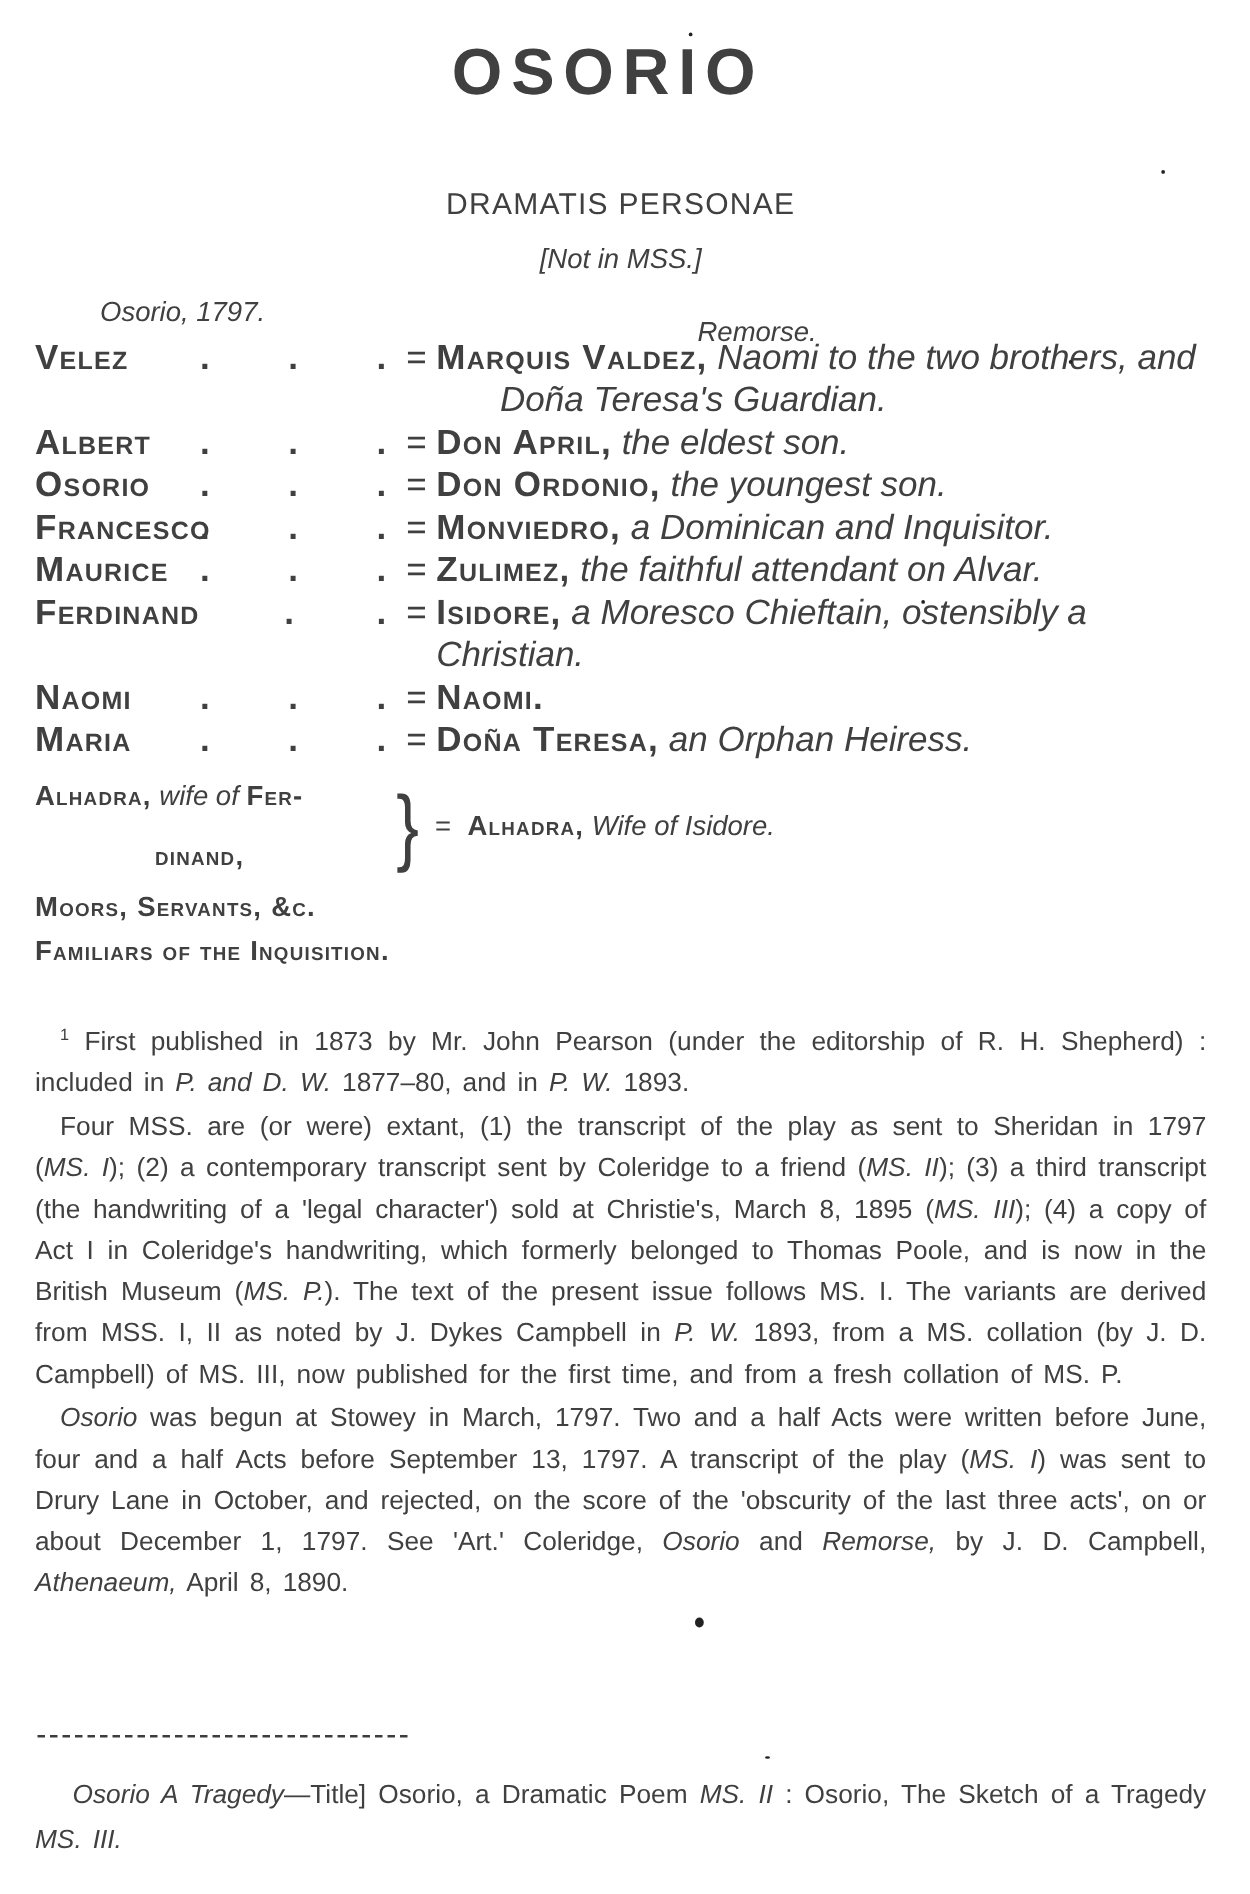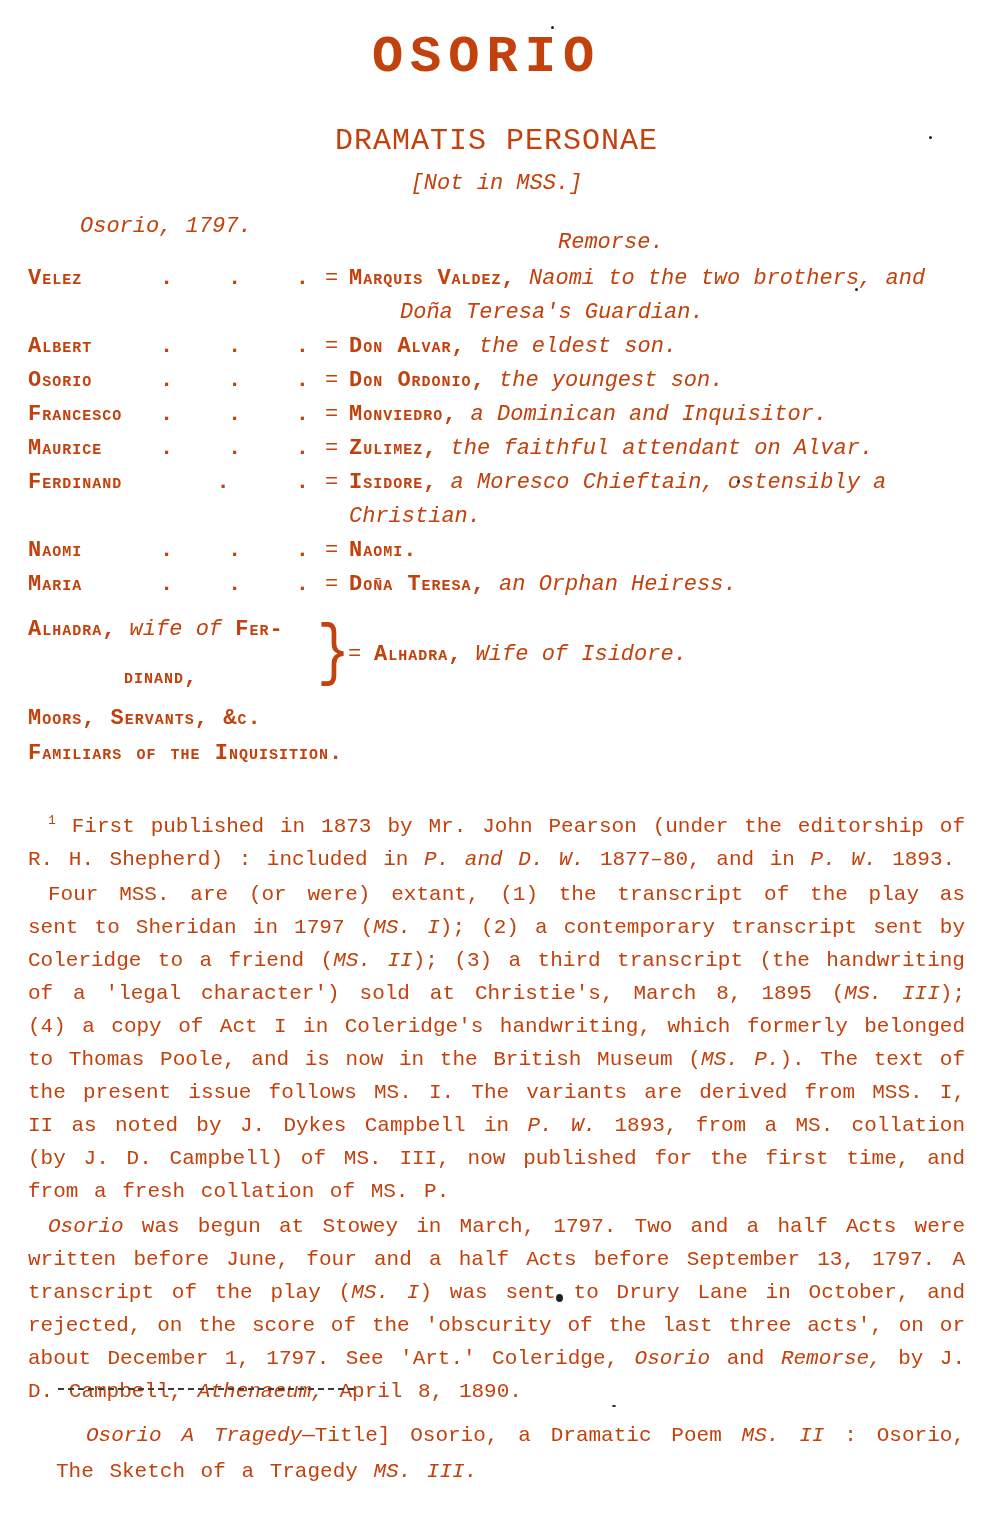--- a/index.html
+++ b/index.html
@@ -2,64 +2,64 @@
 <html><head>
 <meta charset="utf-8">
 <style>
   html,body{margin:0;padding:0;background:#ffffff;}
   .page{
     position:relative;
     width:1000px;height:1515px;
     box-sizing:border-box;
     padding:26px 35px 0 28px;
     background:#ffffff;
-    color:#c2410c;
-    font-family:Liberation Mono, monospace;
+    color:#404040;
+    font-family:Liberation Sans, sans-serif;
     overflow:hidden;
   }
   
   .title{
     margin:6px 20px 0 0;
     text-align:center;
     font-size:52px;font-weight:bold;
     letter-spacing:7px;
     line-height:52px;
   }
   .subtitle{
     margin-top:46px;
     text-align:center;
     font-size:28px;font-weight:normal;
     letter-spacing:4px;
     line-height:30px;
   }
   .subtitle sup{font-size:15px;letter-spacing:0;}
   .dp-heading{
-    margin-top:42px;
-    text-align:center;
-    font-size:30px;
+    margin-top:65px;
+    text-align:center;
+    font-size:24px;
     letter-spacing:1px;
     line-height:30px;
   }
   .bracket-note{
     margin-top:16px;
     text-align:center;
     font-style:italic;
     font-size:22px;line-height:24px;
   }
   
   .col-heads{
     position:relative;
     margin-top:16px;
     font-style:italic;
     font-size:22px;line-height:30px;
     height:30px;
   }
   .col-left{margin-left:52px;}
   .col-right{position:absolute;left:530px;top:16px;}
-  .cast{margin-top:20px;font-size:22px;}
+  .cast{margin-top:4px;font-size:28px;}
   .cast-row{display:flex;align-items:baseline;line-height:34px;}
   .cname{width:132px;flex:0 0 132px;white-space:nowrap;}
   .sc{font-variant:small-caps;font-weight:bold;letter-spacing:1px;}
   .it{font-style:italic;}
   .rn{font-style:normal;}
   .cdots{
     width:165px;flex:0 0 165px;
     display:flex;justify-content:space-between;
     padding-right:16px;box-sizing:border-box;
     font-weight:bold;
@@ -87,21 +87,21 @@
   .fn{
     margin:0;
     font-size:21px;line-height:33px;
     text-align:justify;
     word-spacing:3px;
     text-indent:20px;
   }
   .fn + .fn{margin-top:2px;}
   .fn sup{font-size:13px;}
   
-  .bottom-block{position:absolute;left:28px;right:35px;top:1388px;margin-left:28px;}
+  .bottom-block{position:absolute;left:28px;right:35px;top:1388px;}
   .rule{
     width:296px;height:0;
     border-top:2px dashed #3c3c3c;
     margin-left:2px;
   }
   .variant-note{
     margin:28px 0 0 0;
     font-size:21px;line-height:36px;
     text-align:justify;
     word-spacing:3px;
@@ -140,21 +140,21 @@
       </div>
       <div class="ccont"><span class="it">Doña Teresa's Guardian.</span></div>
       <div class="cast-row">
         <span class="cname sc">Albert</span>
         <span class="cdots">
           <span>.</span>
           <span>.</span>
           <span>.</span>
         </span>
         <span class="ceq">=</span>
-        <span class="cright"><span class="sc">Don Alvar,</span><span class="it"> the eldest son.</span></span>
+        <span class="cright"><span class="sc">Don April,</span><span class="it"> the eldest son.</span></span>
       </div>
       <div class="cast-row">
         <span class="cname sc">Osorio</span>
         <span class="cdots">
           <span>.</span>
           <span>.</span>
           <span>.</span>
         </span>
         <span class="ceq">=</span>
         <span class="cright"><span class="sc">Don Ordonio,</span><span class="it"> the youngest son.</span></span>

